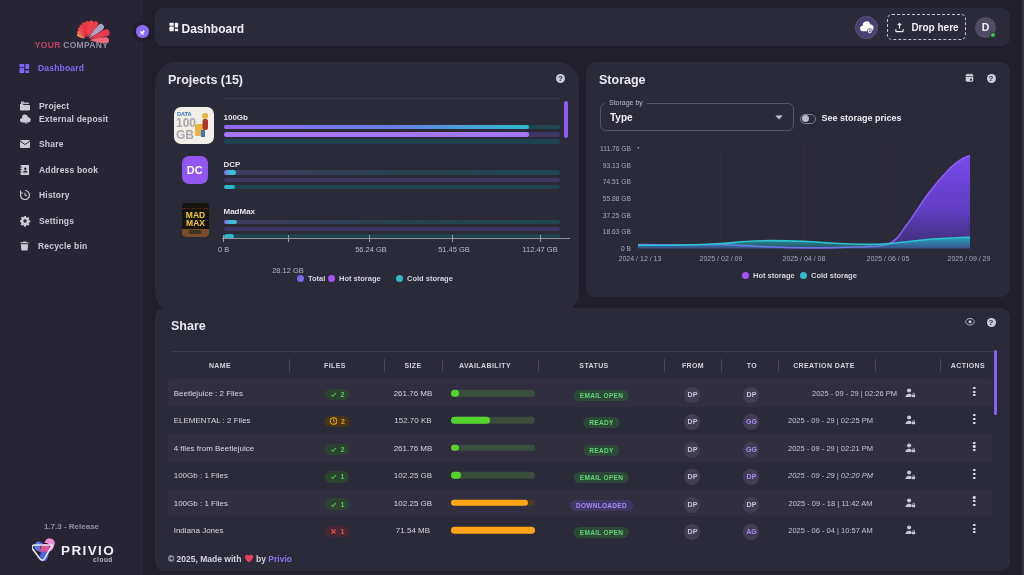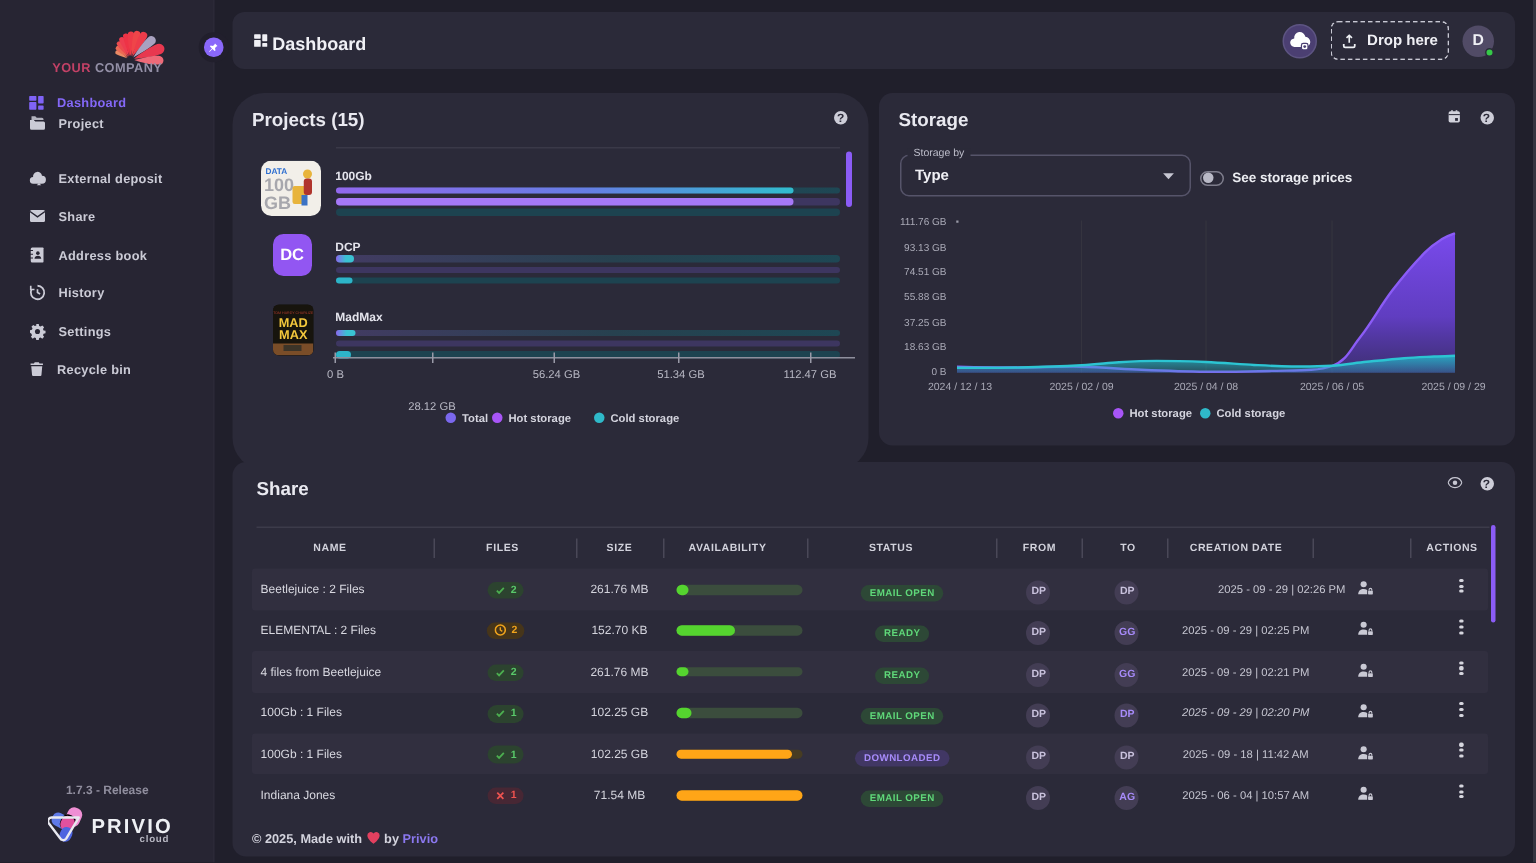--- a/index.html
+++ b/index.html
@@ -86,21 +86,21 @@
         <path fill="#fff" d="M16 3l5 5-2 1-3 3 1 5-2 1-4-4-5 5-2 1 1-2 5-5-4-4 1-2 5 1 3-3z"></path>
       </svg>
   </div>
 
   <div class="nav-item active" style="top:60px">
     <svg width="11" height="11" viewBox="0 0 24 24">
         <path fill="#7f63f6" d="M2,2h8.5a1,1 0 0 1 1,1v5a1,1 0 0 1-1,1H2a1,1 0 0 1-1-1V3a1,1 0 0 1 1-1z M15,2h6a1,1 0 0 1 1,1v9a1,1 0 0 1-1,1h-6a1,1 0 0 1-1-1V3a1,1 0 0 1 1-1z M2,11h8.5a1,1 0 0 1 1,1v9a1,1 0 0 1-1,1H2a1,1 0 0 1-1-1v-9a1,1 0 0 1 1-1z M15,16h6a1,1 0 0 1 1,1v4a1,1 0 0 1-1,1h-6a1,1 0 0 1-1-1v-4a1,1 0 0 1 1-1z"></path>
       </svg>
     <span>Dashboard</span>
   </div>
-  <div class="nav-item" style="top:74px">
+  <div class="nav-item" style="top:98px">
     <svg width="12" height="12" viewBox="0 0 24 24" fill="#cbcbd6">
         <path d="M4 3h5l2 2h7a2 2 0 012 2v1H4V3z" opacity=".85"></path>
         <path d="M2 8h5l2 2h11a2 2 0 012 2v7a2 2 0 01-2 2H4a2 2 0 01-2-2V8z"></path>
       </svg>
     <span>Project</span>
   </div>
   <div class="nav-item" style="top:111px">
     <svg width="12" height="12" viewBox="0 0 24 24" fill="#cbcbd6">
         <path d="M6.5 19a4.5 4.5 0 01-.4-9A6 6 0 0118 8.3 4.8 4.8 0 0117.8 19z"></path>
         <path d="M11 21l3-3 3 3z" fill="#cbcbd6"></path>
@@ -246,21 +246,21 @@
 
   <div class="abs" style="left:67px;top:175.5px;width:348px;height:1px;background:#8f8f9d;"></div>
   <div class="tick" style="left:67.8px;top:172.5px;"></div>
   <div class="tick" style="left:133px;top:172.5px;"></div>
   <div class="tick" style="left:214.4px;top:172.5px;"></div>
   <div class="tick" style="left:296.7px;top:172.5px;"></div>
   <div class="tick" style="left:384.8px;top:172.5px;"></div>
   <div class="ticklabel" style="left:63px;top:183px;">0 B</div>
   <div class="ticklabel" style="left:133px;top:172px;transform:translateX(-50%);margin-top:32px;">28.12 GB</div>
   <div class="ticklabel" style="left:216px;top:183px;transform:translateX(-50%);">56.24 GB</div>
-  <div class="ticklabel" style="left:299px;top:183px;transform:translateX(-50%);">51.34 GB</div>
+  <div class="ticklabel" style="left:299px;top:183px;transform:translateX(-50%);">51.45 GB</div>
   <div class="ticklabel" style="left:385px;top:183px;transform:translateX(-50%);">112.47 GB</div>
 
   <div class="legend" style="left:142px;top:212px;"><span class="dot" style="background:#7b68ee;"></span>Total</div>
   <div class="legend" style="left:173px;top:212px;"><span class="dot" style="background:#a855f7;"></span>Hot storage</div>
   <div class="legend" style="left:241px;top:212px;"><span class="dot" style="background:#2fb9c9;"></span>Cold storage</div>
 </div>
 
 <div class="panel" id="storage" style="left:586px;top:62px;width:424px;height:235px;">
   <div class="abs" style="left:13px;top:11px;font-size:12.5px;font-weight:bold;">Storage</div>
   <svg class="abs" style="left:378.5px;top:10.5px" width="9" height="9.5" viewBox="0 0 24 25">

